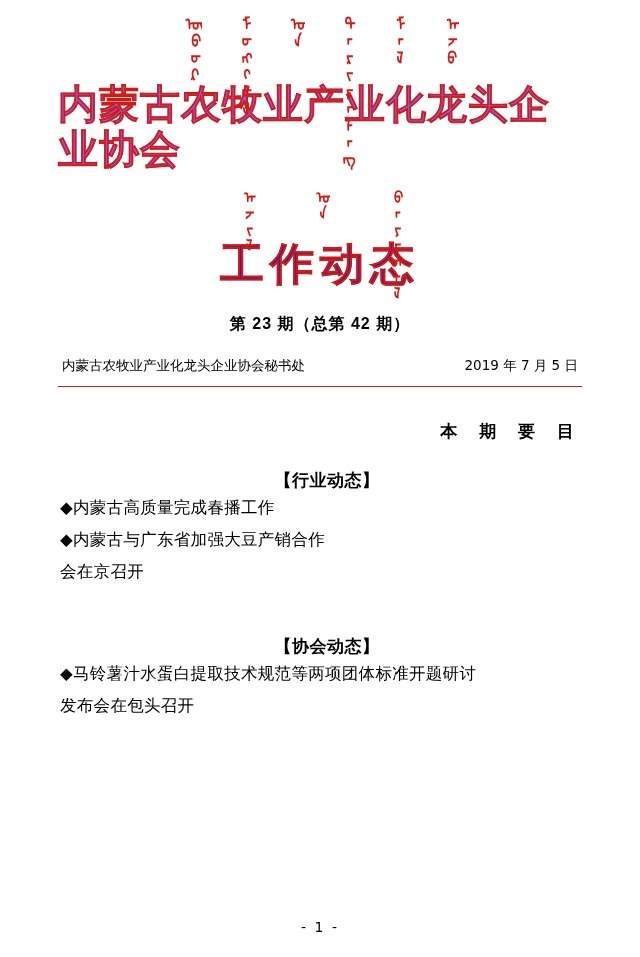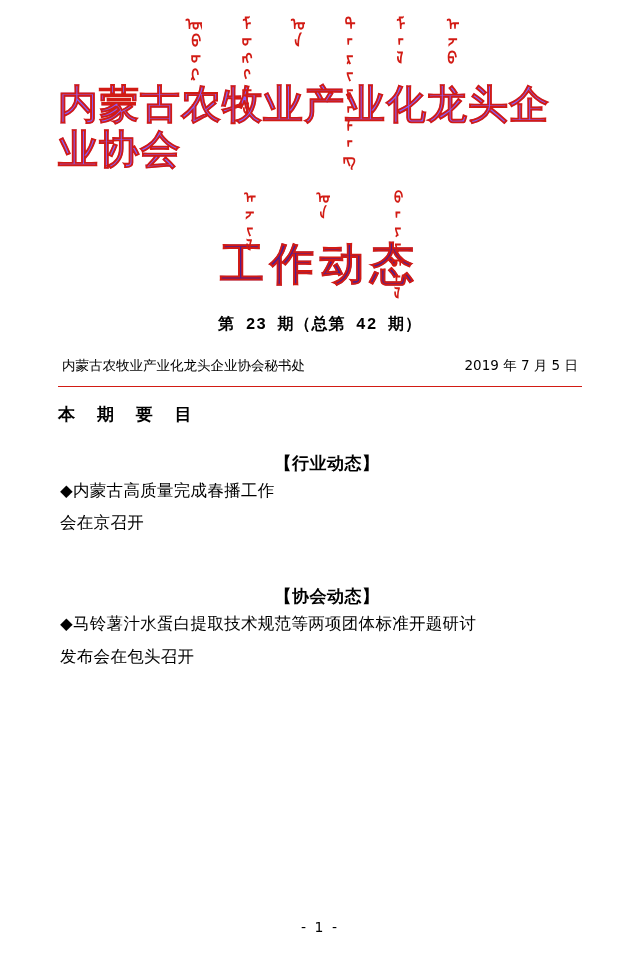--- a/index.html
+++ b/index.html
@@ -74,21 +74,21 @@
     font-weight: bold;
     font-size: 44px;
     letter-spacing: 6px;
     margin-top: 10px;
     line-height: 1.1;
     -webkit-text-stroke: 0.6px #d21b14;
   }
 
   .issue-line {
     text-align: center;
-    font-family: Liberation Mono, monospace;
+    font-family: Liberation Sans, sans-serif;
     font-weight: bold;
     font-size: 16px;
     color: #000;
     margin-top: 26px;
     letter-spacing: 1px;
   }
 
   .meta-row {
     display: flex;
     justify-content: space-between;
@@ -101,26 +101,26 @@
     gap: 20px;
   }
 
   .rule {
     border: none;
     border-top: 1.6px solid #d21b14;
     margin: 11px 0 0 0;
   }
 
   .section-heading {
-    text-align: left;
+    text-align: right;
     font-family: "DejaVu Sans", sans-serif;
     font-weight: bold;
     font-size: 17px;
     letter-spacing: 8px;
-    margin-top: 16px;
+    margin-top: 33px;
   }
 
   .group-title {
     font-family: "DejaVu Sans", sans-serif;
     font-weight: bold;
     font-size: 17px;
     margin-top: 26px;
     margin-left: 14px;
     letter-spacing: 0.5px;
     text-align: center;
@@ -179,20 +179,21 @@
     <span>2019 年 7 月 5 日</span>
   </div>
 
   <hr class="rule">
 
   <div class="section-heading">本 期 要 目</div>
 
   <div>
     <div class="group-title">【行业动态】</div>
     <div class="item">◆内蒙古高质量完成春播工作</div>
+    <div class="item">◆内蒙古与广东省加强大豆产销合作</div>
     <div class="item">会在京召开</div>
   </div>
 
   <div class="group-gap"></div>
 
   <div>
     <div class="group-title">【协会动态】</div>
     <div class="item">◆马铃薯汁水蛋白提取技术规范等两项团体标准开题研讨</div>
     <div class="item">发布会在包头召开</div>
   </div>

